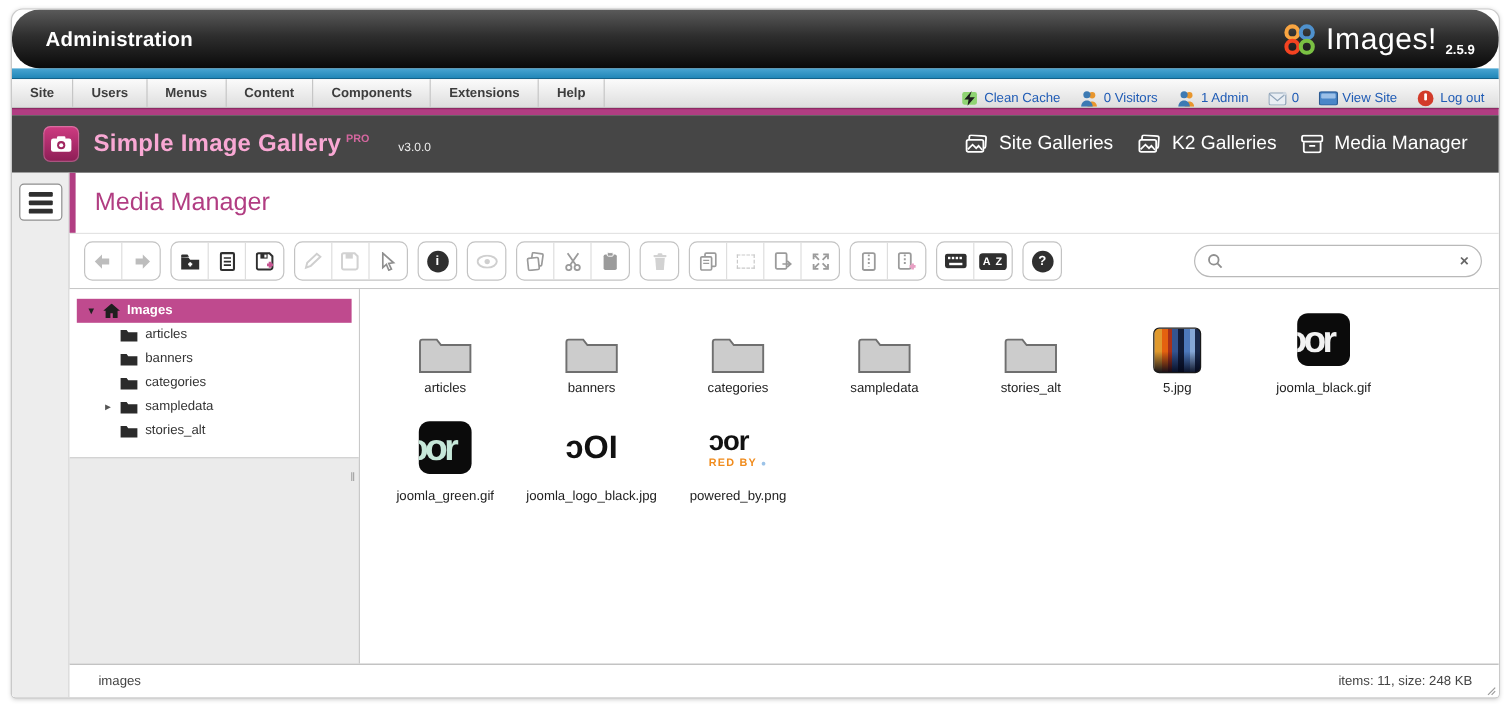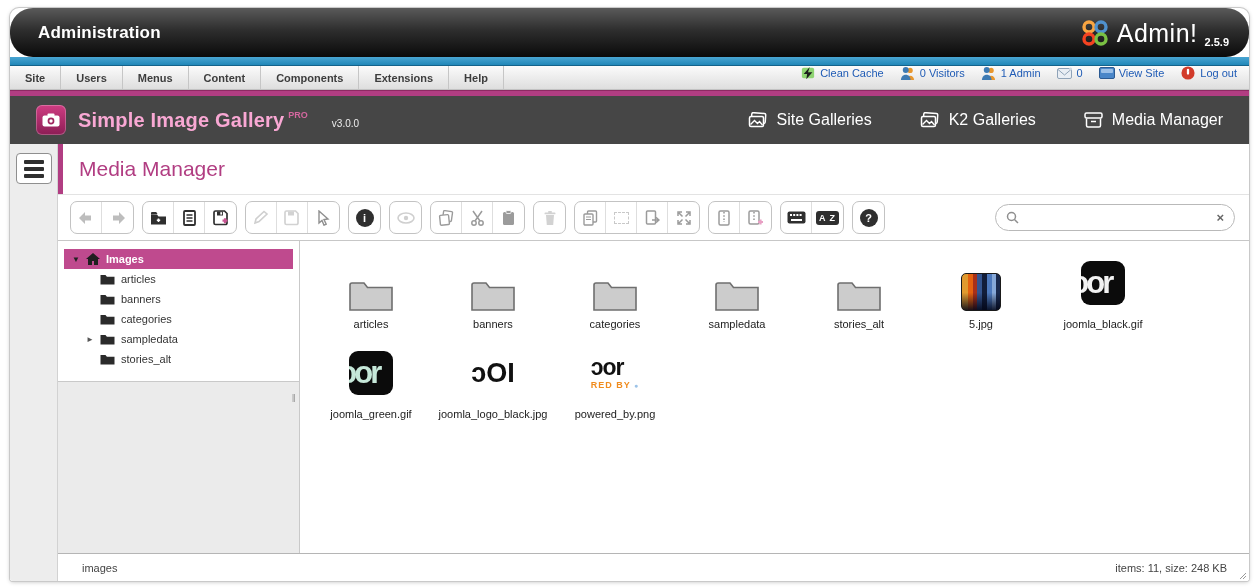--- a/index.html
+++ b/index.html
@@ -17,35 +17,35 @@
   .brand .jver { font-size:11px; font-weight:bold; margin-top:18px; }
 
   
   .bluebar { height:9px; background:linear-gradient(180deg,#49a5d2,#2187b8); border-bottom:1px solid #14638b; flex:0 0 auto; }
 
   
   .menubar { height:24px; background:linear-gradient(180deg,#fbfbfb,#dedede); display:flex; align-items:stretch;
              border-bottom:1px solid #c2c2c2; flex:0 0 auto; font-size:11px; }
   .menu-item { display:flex; align-items:center; padding:0 15px; border-right:1px solid #c6c6c6;
                font-weight:bold; color:#3d3d3d; cursor:pointer; }
-  .quickbar { margin-left:auto; display:flex; align-items:flex-start; gap:16px; padding-right:12px; }
+  .quickbar { margin-left:auto; display:flex; align-items:flex-end; gap:16px; padding-right:12px; }
   .qitem { display:flex; align-items:center; gap:4px; color:#1f5bb5; cursor:pointer; white-space:nowrap; }
   .qicon { display:inline-flex; width:16px; height:14px; align-items:center; justify-content:center; }
 
   
   .pinkbar { height:6px; background:#b13d82; border-top:1px solid #8d2a63; flex:0 0 auto; }
 
   
   .sigbar { height:48px; background:#464646; display:flex; align-items:center; padding:0 26px 0 26px; flex:0 0 auto; }
   .cam { width:30px; height:30px; border-radius:6px; background:linear-gradient(180deg,#cf3c82,#8c1d55);
          box-shadow:inset 0 0 0 1px rgba(255,255,255,.25); display:flex; align-items:center; justify-content:center; }
   .sig-title { color:#f9a8d4; font-size:20px; font-weight:bold; margin-left:12px; letter-spacing:.2px; }
   .sig-pro { color:#d4679f; font-size:9px; font-weight:bold; margin:2px 0 0 4px; align-self:flex-start; padding-top:12px; }
   .sig-ver { color:#eee; font-size:10px; margin-left:24px; padding-top:6px; }
-  .signav { margin-left:auto; display:flex; align-items:center; gap:48px; }
+  .signav { margin-left:auto; display:flex; align-items:center; gap:20px; }
   .signav .nav-item { display:flex; align-items:center; gap:9px; color:#fff; font-size:16px; cursor:pointer; }
 
   
   .content { flex:1; display:flex; min-height:0; background:#fff; }
   .leftcol { width:48px; background:#ededed; border-right:1px solid #d2d2d2; flex:0 0 auto; padding-top:9px; display:flex; justify-content:center; align-items:flex-start; }
   .hamburger { width:36px; height:31px; background:#fff; border:1px solid #8f8f8f; border-radius:4px;
                display:flex; flex-direction:column; justify-content:center; align-items:center; gap:3px; cursor:pointer; }
   .hamburger i { display:block; width:20px; height:4px; background:#2f2f2f; border-radius:1px; }
 
   .maincol { flex:1; display:flex; flex-direction:column; min-width:0; }
@@ -119,21 +119,21 @@
     <span class="title">Administration</span>
     <div class="brand">
       <span>
         <svg width="30" height="30" viewBox="0 0 30 30" fill="none">
           <circle cx="9" cy="9" r="5" stroke="#f9a541" stroke-width="3.4"></circle>
           <circle cx="21" cy="9" r="5" stroke="#4f91cd" stroke-width="3.4"></circle>
           <circle cx="9" cy="21" r="5" stroke="#f44321" stroke-width="3.4"></circle>
           <circle cx="21" cy="21" r="5" stroke="#7ac143" stroke-width="3.4"></circle>
         </svg>
       </span>
-      <span class="jname">Admin!</span>
+      <span class="jname">Images!</span>
       <span class="jver">2.5.9</span>
     </div>
   </div>
 
   <div class="bluebar"></div>
 
   <div class="menubar">
     <div class="menu-item">
         <span>Site</span>
       </div>

